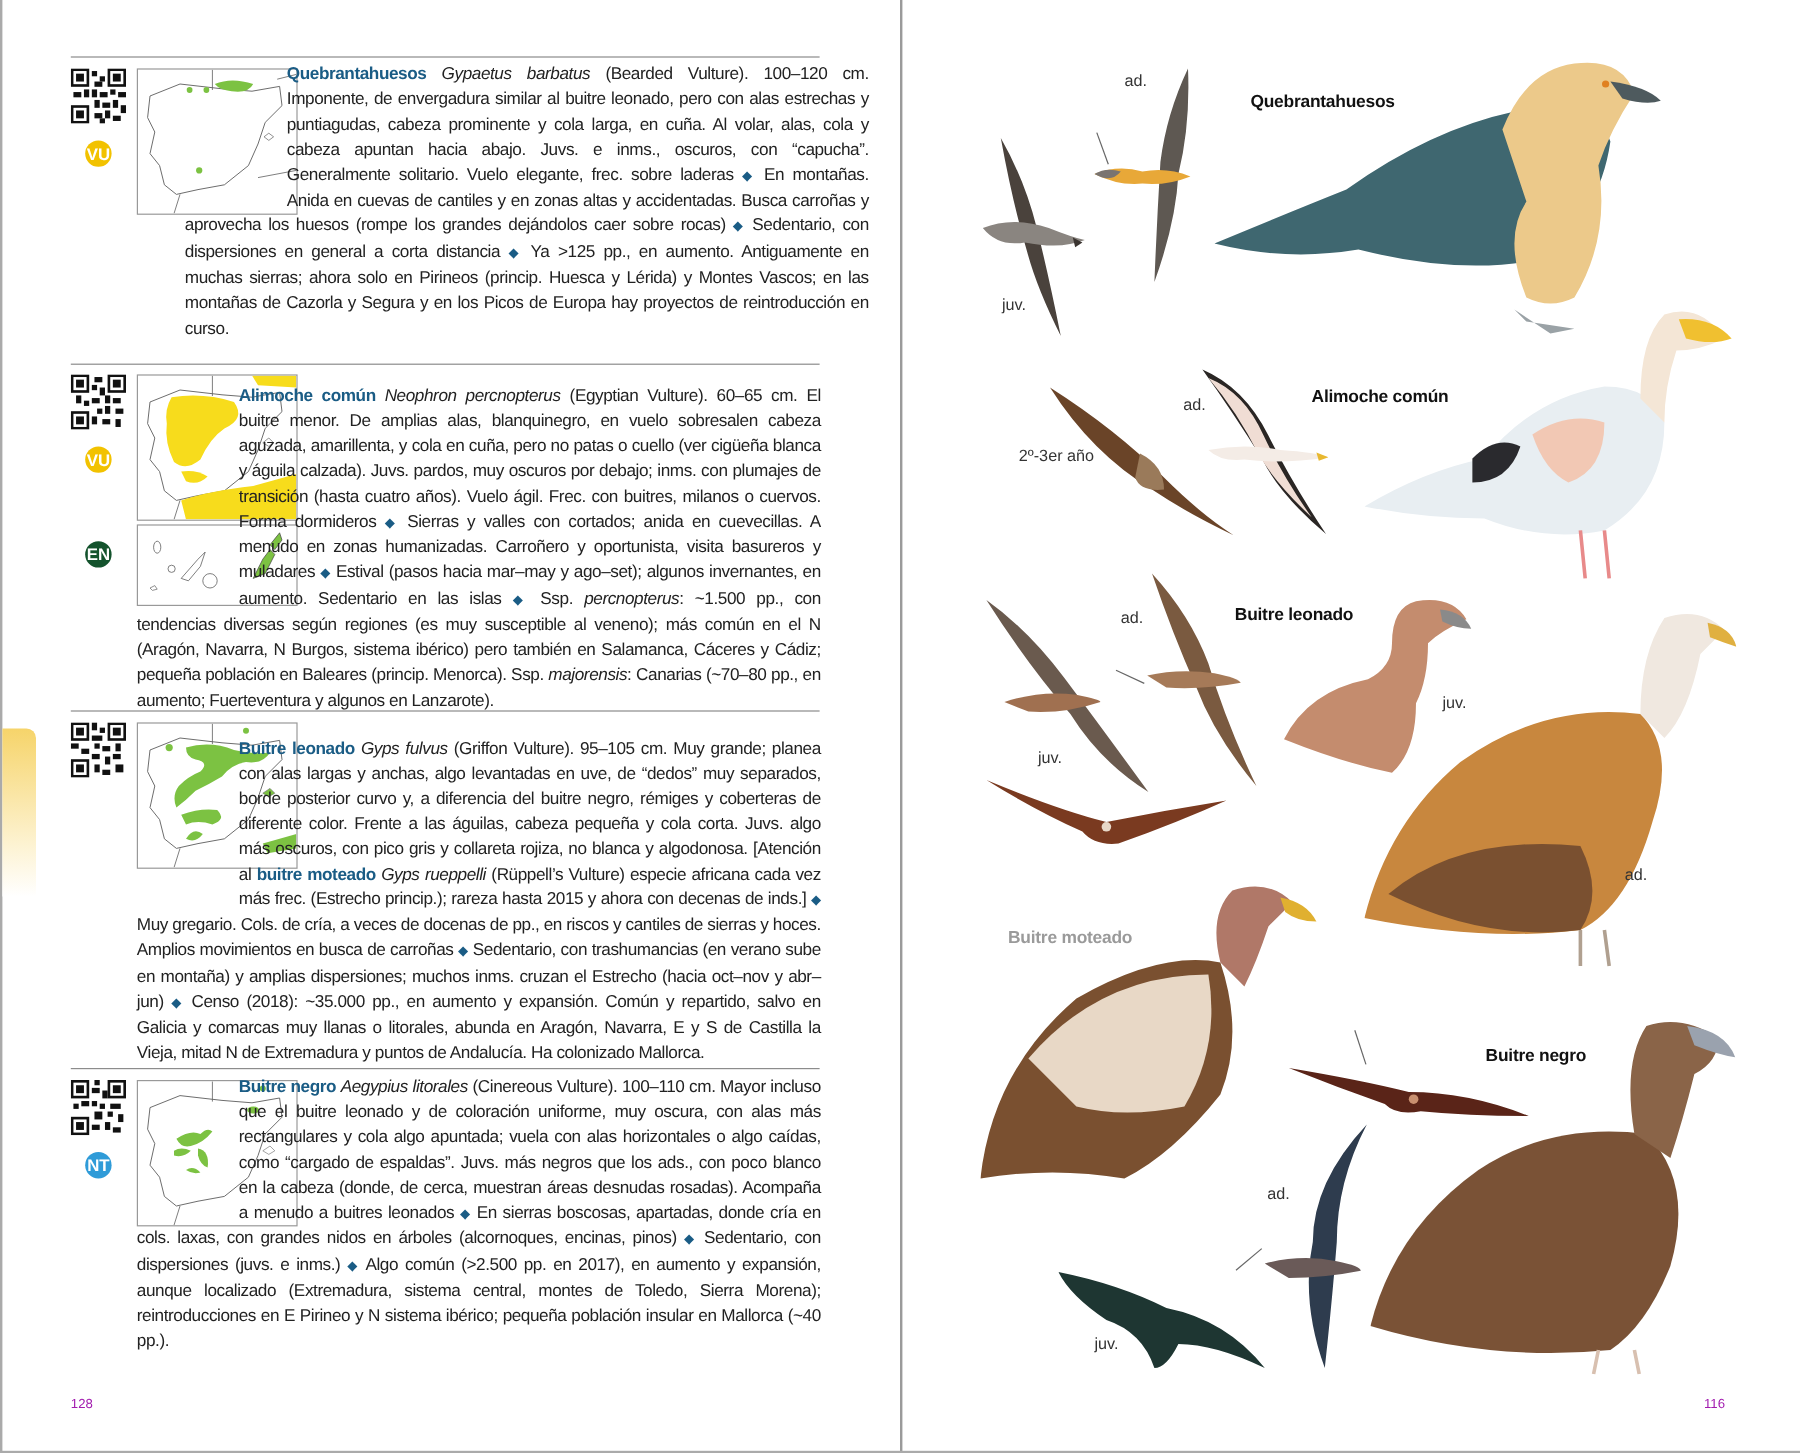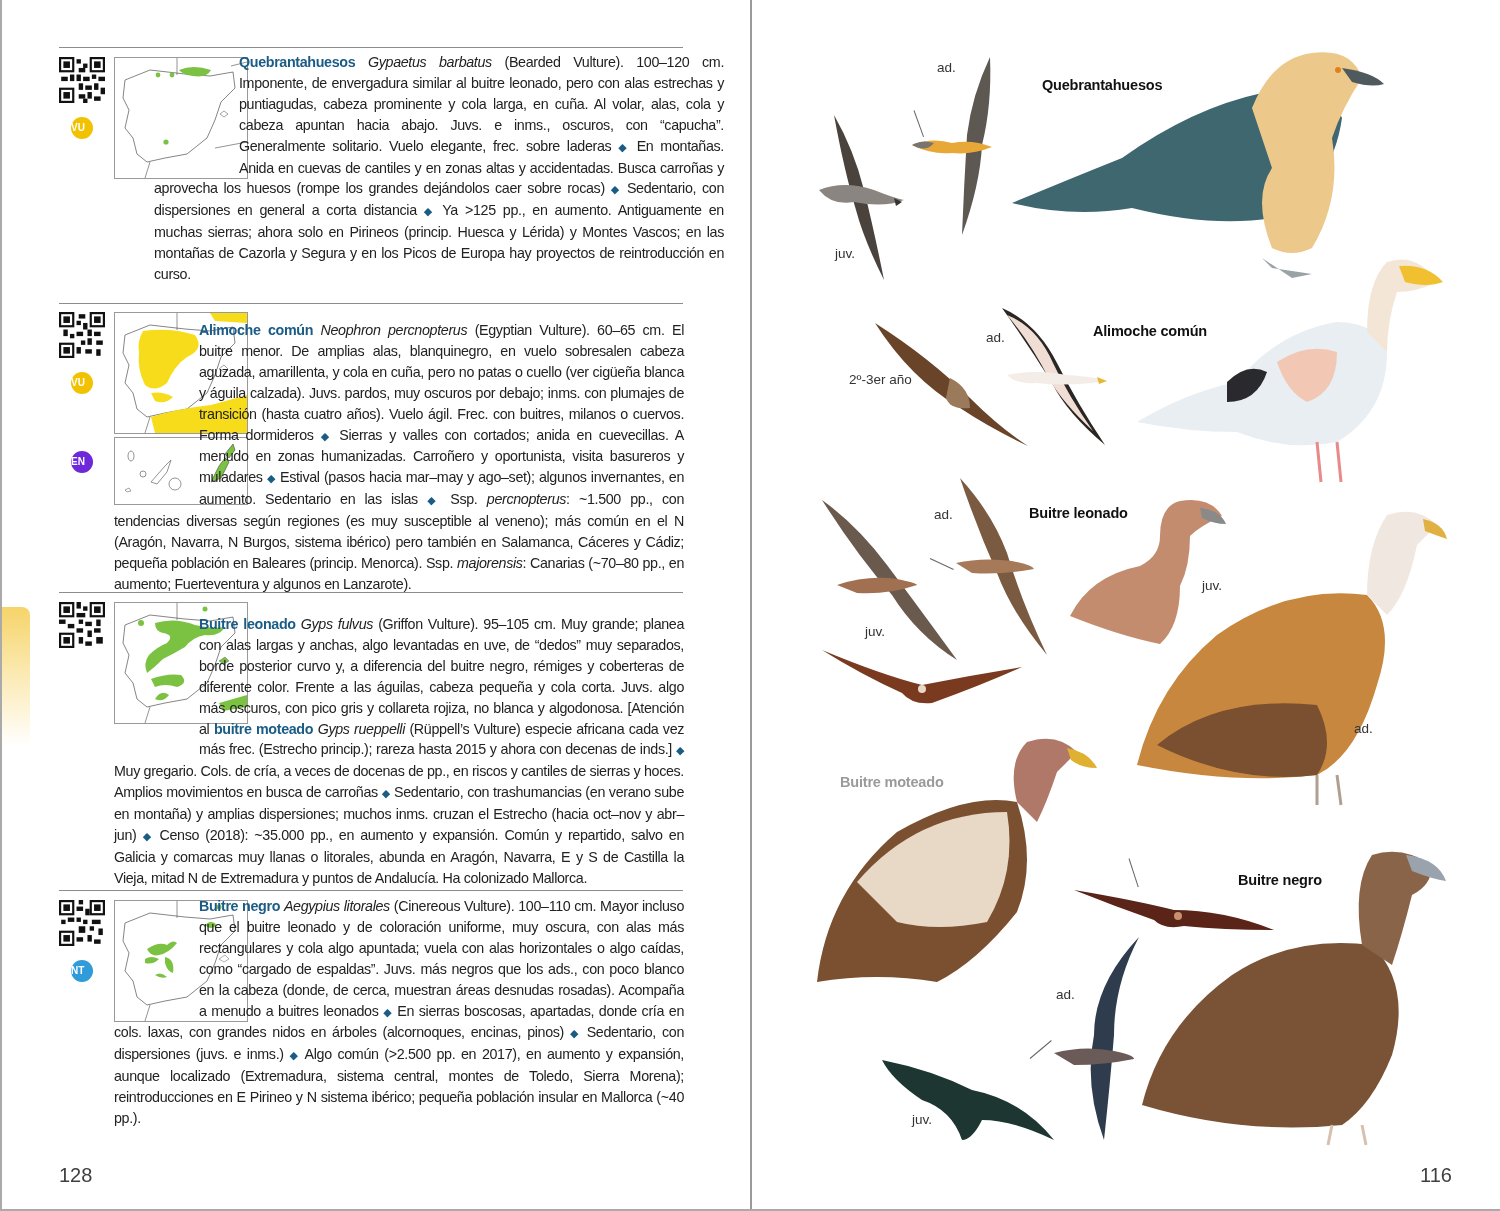--- a/index.html
+++ b/index.html
@@ -6,29 +6,29 @@
   body{width:1500px;height:1211px;position:relative;overflow:hidden;font-family:"Liberation Sans",sans-serif;color:#222;}
   .page{position:absolute;top:0;height:1211px;background:#fff;}
   .page-left{left:0;width:750px;border-left:2px solid #aaa;box-sizing:border-box;}
   .page-right{left:750px;width:750px;border-left:2px solid #9a9a9a;box-sizing:border-box;}
   .frame-top{position:absolute;left:0;top:0;width:1500px;height:1px;background:#bbb;}
   .frame-bottom{position:absolute;left:0;bottom:0;width:1500px;height:2px;background:#aaa;}
   .thumb-tab{position:absolute;left:0;top:607px;width:28px;height:140px;border-radius:0 8px 0 0;background:linear-gradient(#f6d46a,#fdf3d3 70%,#fff);}
   .entry{position:absolute;left:55px;width:626px;}
   .entry-rule{position:absolute;left:57px;width:624px;height:1px;background:#8c8c8c;}
   .qr{position:absolute;left:2px;width:46px;height:46px;}
-  .badge{position:absolute;left:14px;width:22px;height:22px;border-radius:50%;color:#fff;font-size:10px;font-weight:bold;line-height:22px;}
+  .badge{position:absolute;left:14px;width:22px;height:22px;border-radius:50%;color:#fff;font-size:14px;font-weight:bold;text-align:center;line-height:22px;}
   .map{position:absolute;left:57px;width:132px;height:120px;border:1px solid #999;background:#fff;overflow:hidden;}
   .map svg{display:block;}
   .text{position:absolute;left:57px;width:626px;font-size:14.3px;line-height:20.9px;text-align:justify;letter-spacing:-0.35px;font-stretch:condensed;}
   .text .float{float:left;width:141px;}
   .sp-name{color:#1a5c85;font-weight:bold;}
   .sci{font-style:italic;}
   .dia{color:#1a5c85;font-size:11px;}
-  .page-num{position:absolute;font-size:20px;color:#404040;}
+  .page-num{position:absolute;font-size:11px;color:#a21caf;}
   .plate-label{position:absolute;font-size:14.5px;font-weight:bold;color:#111;letter-spacing:-0.2px;}
   .plate-sub{position:absolute;font-size:13.5px;color:#333;}
   .bird{position:absolute;}
   .leader{position:absolute;height:1px;background:#666;transform-origin:left center;}
 </style>
 </head>
 <body>
 
 <div class="frame-top"></div>
 
@@ -128,21 +128,21 @@
           <rect x="5" y="10" width="2" height="2"></rect>
           <rect x="10" y="13" width="2" height="2"></rect>
           <rect x="13" y="12" width="2" height="3"></rect>
           <rect x="17" y="13" width="3" height="2"></rect>
           <rect x="8" y="16" width="2" height="3"></rect>
           <rect x="12" y="17" width="3" height="2"></rect>
           <rect x="17" y="17" width="2" height="3"></rect>
         </g>
       </svg>
     <div class="badge" style="top:60px;background:#f2c200">VU</div>
-    <div class="badge" style="top:139px;background:#6d28d9">EN</div>
+    <div class="badge" style="top:139px;background:#14532d">EN</div>
     <div class="map" style="top:0">
       <svg width="132" height="120" viewBox="0 0 132 120">
           <path d="M10 22 L35 12 L70 16 L95 18 L118 14 L120 30 L106 44 L100 62 L92 80 L72 96 L50 100 L32 104 L22 96 L18 80 L10 70 L14 52 L8 40 Z" fill="none" stroke="#666" stroke-width="0.8"></path>
           <path d="M62 0 L62 17 M35 104 L30 120" stroke="#666" stroke-width="0.7" fill="none"></path>
           <path d="M28 18 Q55 14 80 22 Q90 36 72 44 Q60 52 52 70 Q40 80 30 72 Q22 56 24 40 Q22 28 28 18Z" fill="#f7dc1c"></path>
           <path d="M36 80 Q48 78 58 84 Q50 92 40 88Z" fill="#f7dc1c"></path>
           <path d="M95 0 L132 0 L132 10 L100 8Z" fill="#f7dc1c"></path>
           <path d="M36 104 Q60 96 96 92 L132 82 L132 120 L40 120Z" fill="#f7dc1c"></path>
           <path d="M104 56 l5 -4 l4 4 l-4 3z" fill="none" stroke="#666" stroke-width="0.6"></path>
         </svg>

